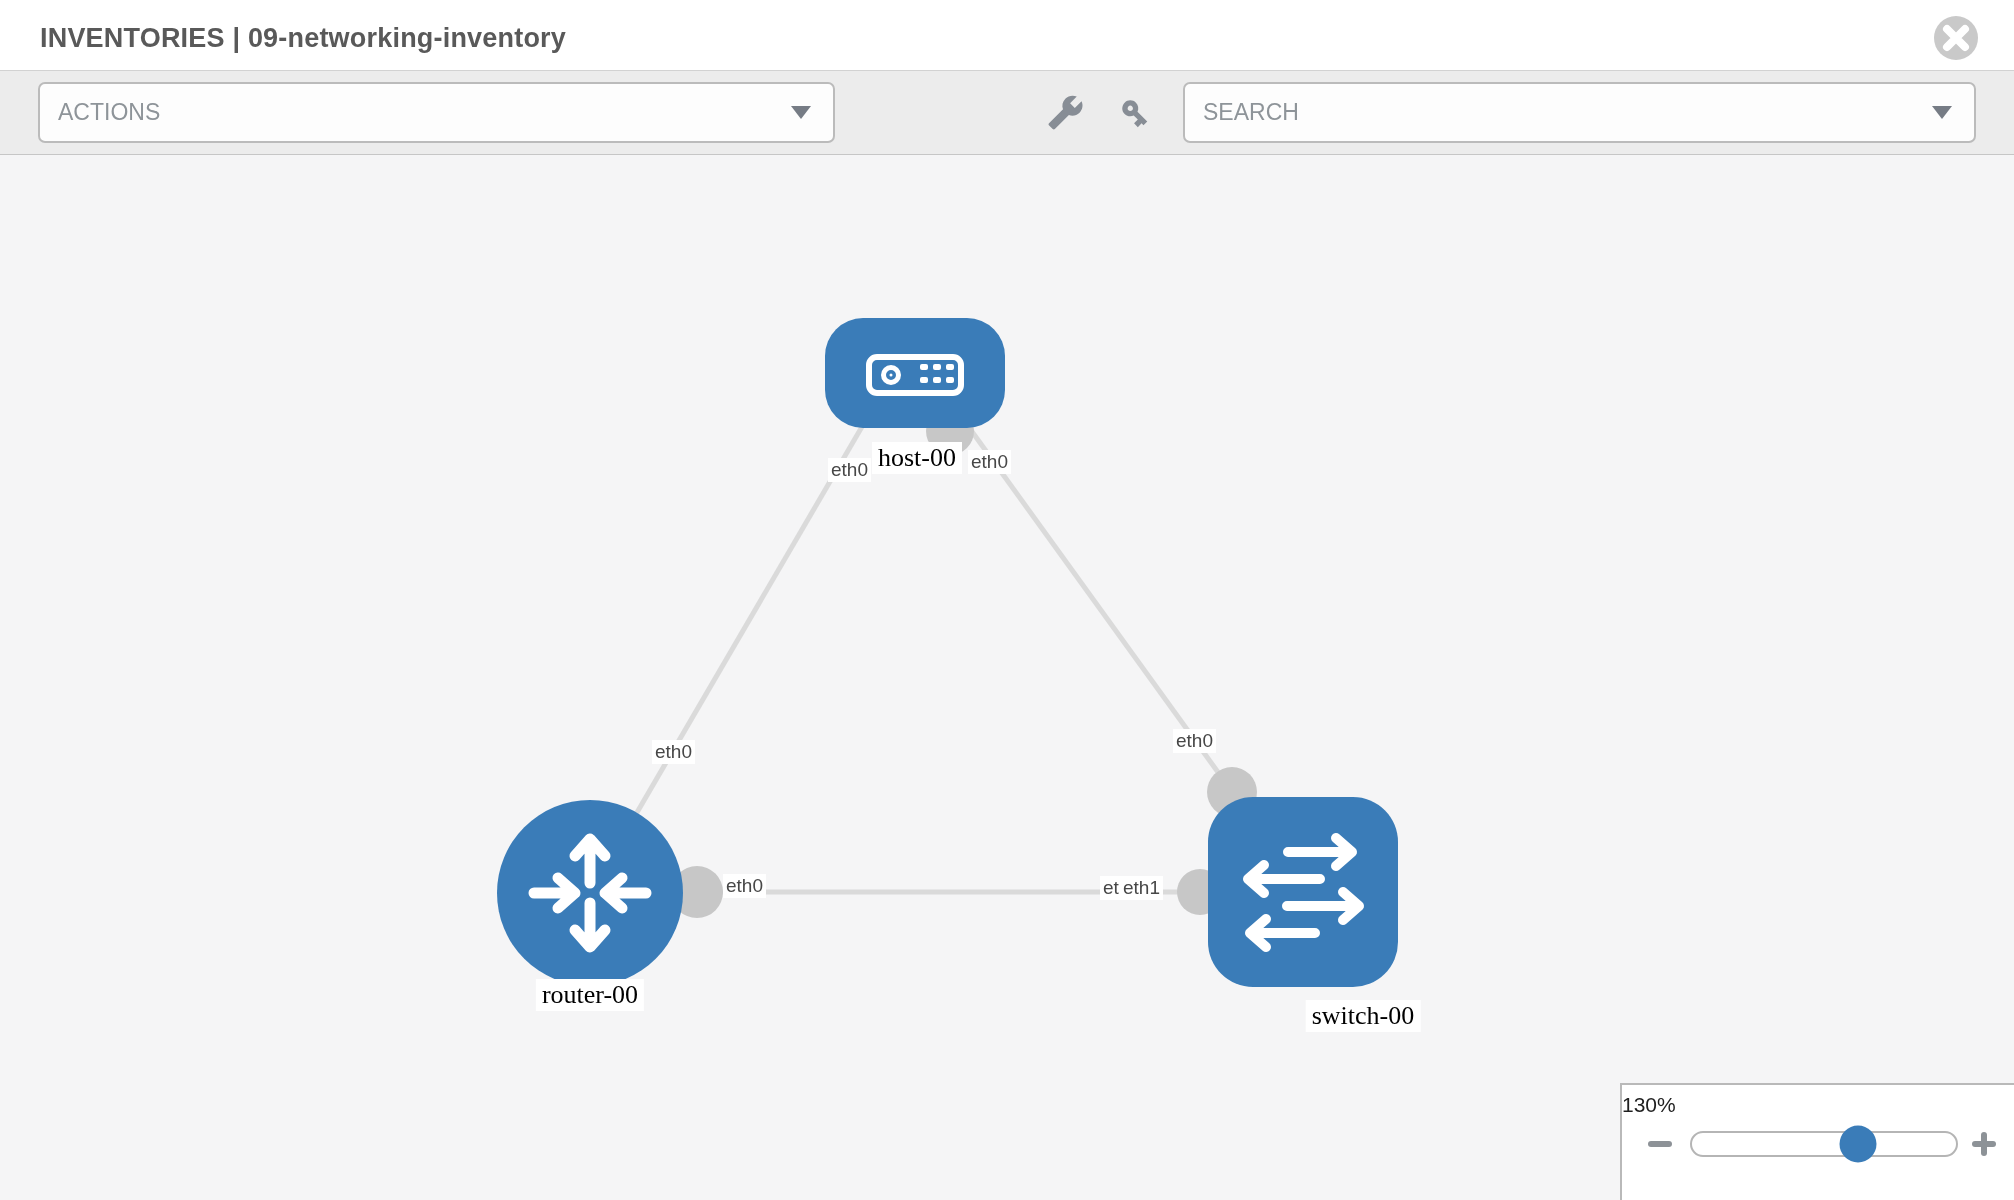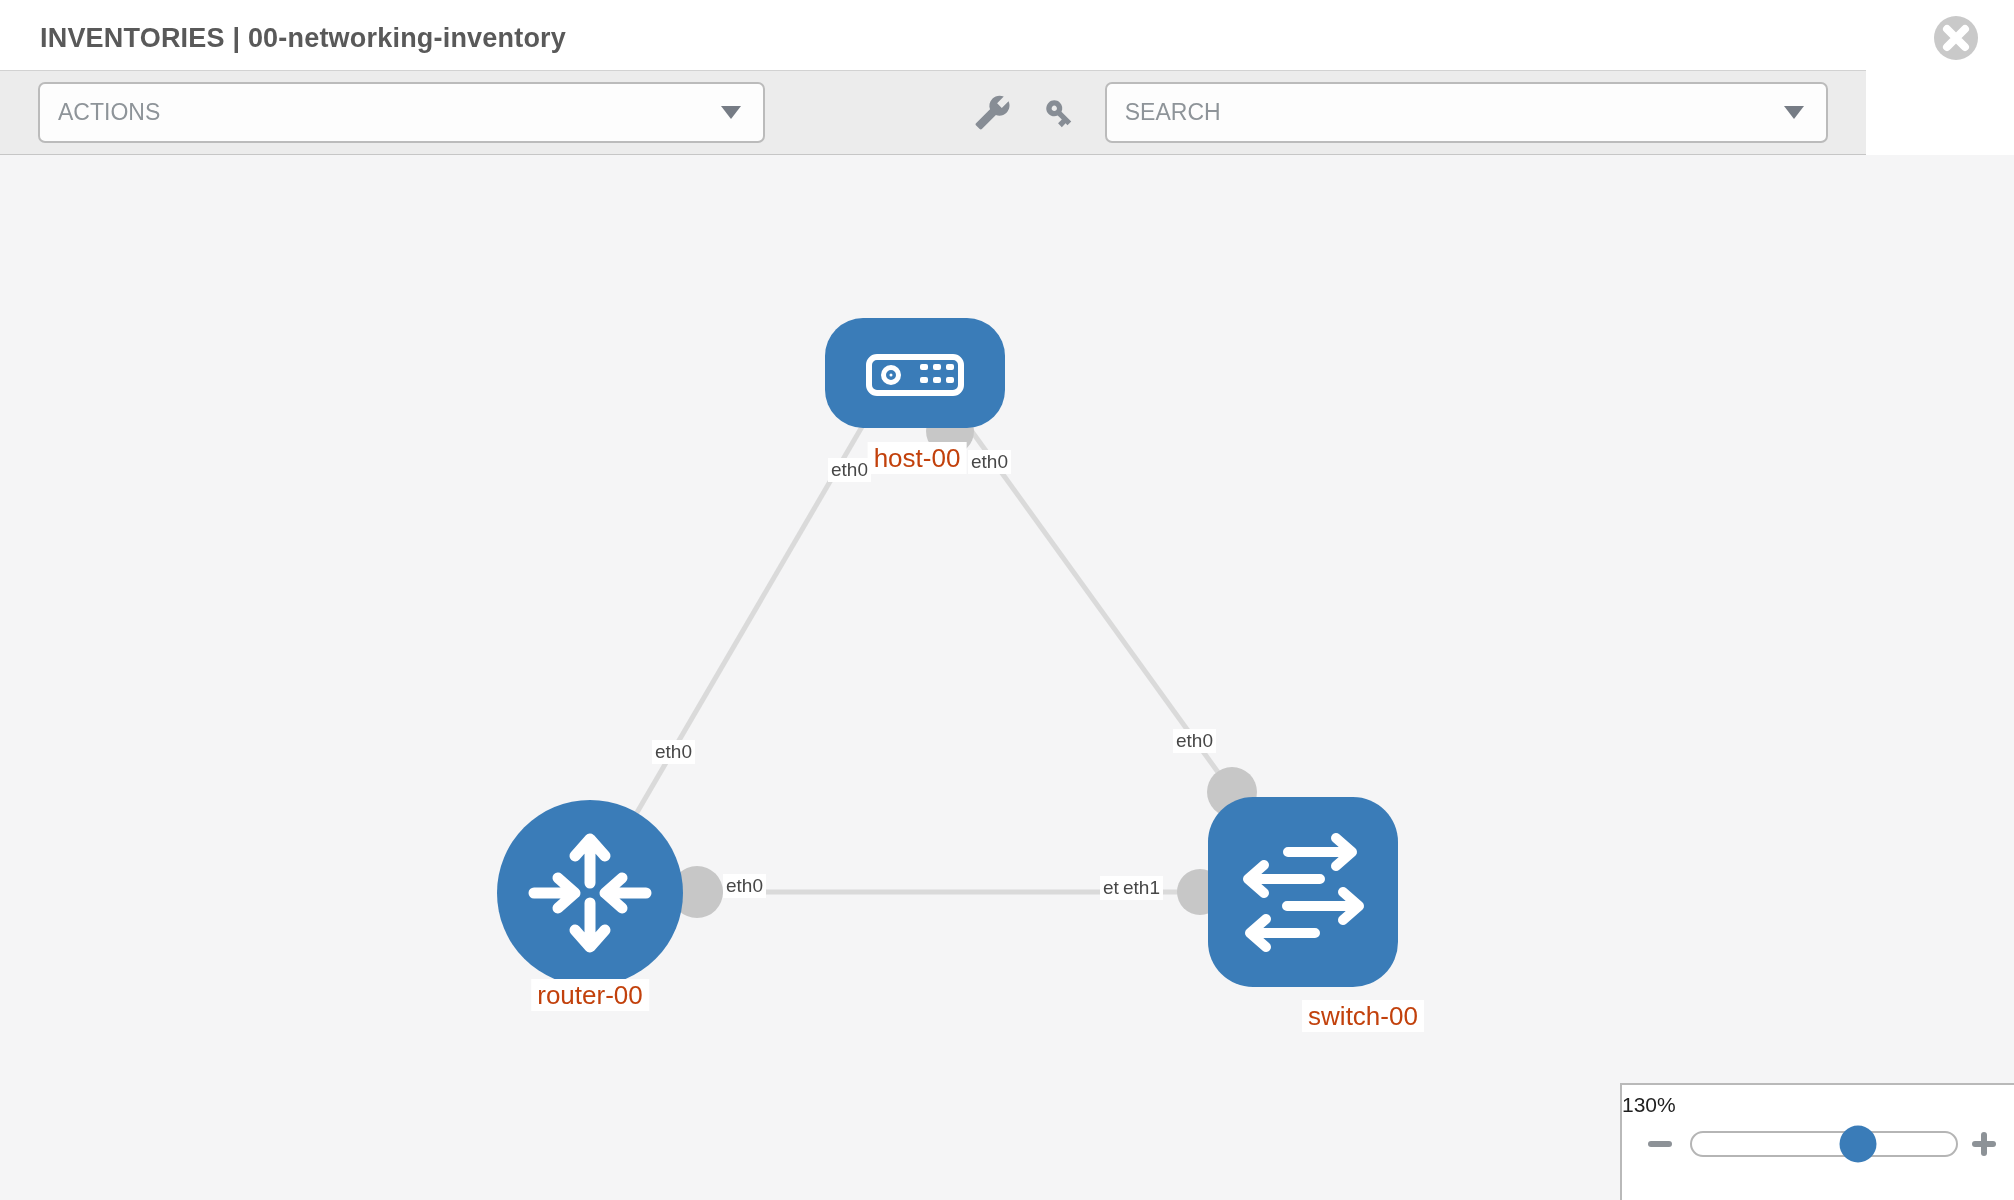--- a/index.html
+++ b/index.html
@@ -13,21 +13,21 @@
   .page-title{
     position:absolute;left:40px;top:0;height:70px;line-height:76px;
     font-size:27px;font-weight:bold;color:#595959;letter-spacing:.2px;margin:0;
   }
   .close-btn{
     position:absolute;left:1932px;top:14px;width:48px;height:48px;
     background:none;border:none;padding:0;cursor:pointer;
   }
   
   .toolbar{
-    position:absolute;left:0;top:70px;width:1866px;height:85px;
+    position:absolute;left:0;top:70px;width:2014px;height:85px;
     background:#ececec;border-top:1px solid #d2d2d2;border-bottom:1px solid #c6c6c6;
     box-sizing:border-box;display:flex;align-items:center;padding:0 38px;
   }
   .select-box{
     height:61px;background:#fdfdfd;border:2px solid #bbbbbb;border-radius:7px;
     box-sizing:border-box;display:flex;align-items:center;justify-content:space-between;
     padding:0 22px 0 18px;cursor:pointer;
   }
   .select-box .select-label{font-size:23px;color:#8e9499;}
   .actions-box{width:797px;}
@@ -44,22 +44,22 @@
   .tool-btn.key{margin-left:26px;}
   .search-box{margin-left:26px;}
   
   .canvas{
     position:absolute;left:0;top:155px;width:2014px;height:1045px;
     background:#f5f5f6;overflow:hidden;cursor:default;padding-left:13px;
   }
   .graph{position:absolute;left:0;top:0;}
   .nlabel{
     position:absolute;transform:translateX(-50%);
-    background:#fff;color:#c2410c;font-size:26px;line-height:32px;
-    padding:0 6px;white-space:nowrap;
+    background:#fff;color:#000000;font-size:26px;line-height:32px;
+    padding:0 6px;white-space:nowrap;font-family:Liberation Serif, serif;
   }
   .elabel{
     position:absolute;background:#fff;color:#474747;font-size:19px;line-height:24px;
     padding:0 3px;white-space:nowrap;
   }
   
   .zoom-panel{
     position:absolute;left:1620px;top:1083px;width:394px;height:117px;
     background:#fff;border-left:2px solid #b9b9b9;border-top:2px solid #b9b9b9;
     box-sizing:border-box;
@@ -87,21 +87,21 @@
     position:absolute;left:63%;top:50%;transform:translate(-50%,-50%);
     width:37px;height:37px;border-radius:50%;background:#3a7cb8;cursor:grab;
   }
 </style>
 </head>
 <body>
 
 <div class="page">
 
   <div class="header">
-    <h1 class="page-title">INVENTORIES | 00-networking-inventory</h1>
+    <h1 class="page-title">INVENTORIES | 09-networking-inventory</h1>
     <button class="close-btn" title="">
       <svg width="48" height="48" viewBox="0 0 48 48">
         <circle cx="24" cy="24" r="22" fill="#c9c9c9"></circle>
         <path d="M15 15 L33 33 M33 15 L15 33" stroke="#fff" stroke-width="8" stroke-linecap="round"></path>
       </svg>
     </button>
   </div>
 
   <div class="toolbar">
     <div class="select-box actions-box">

